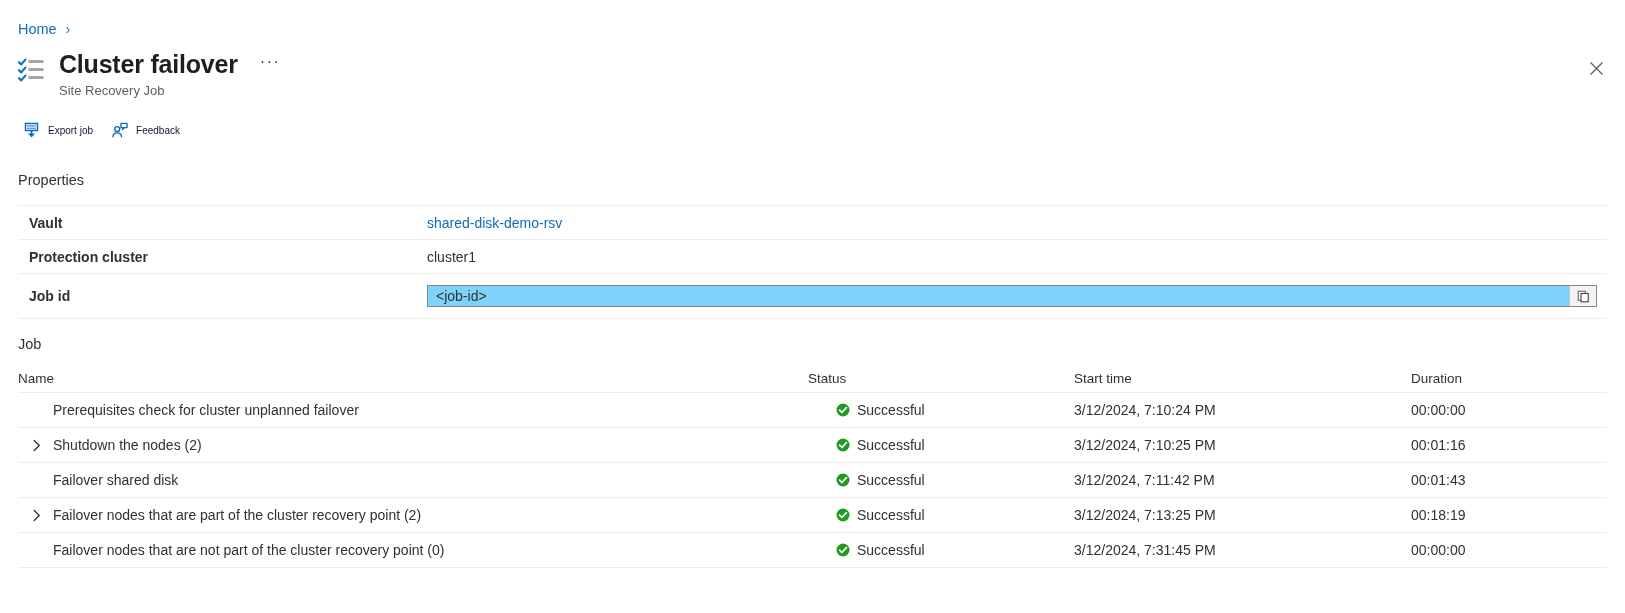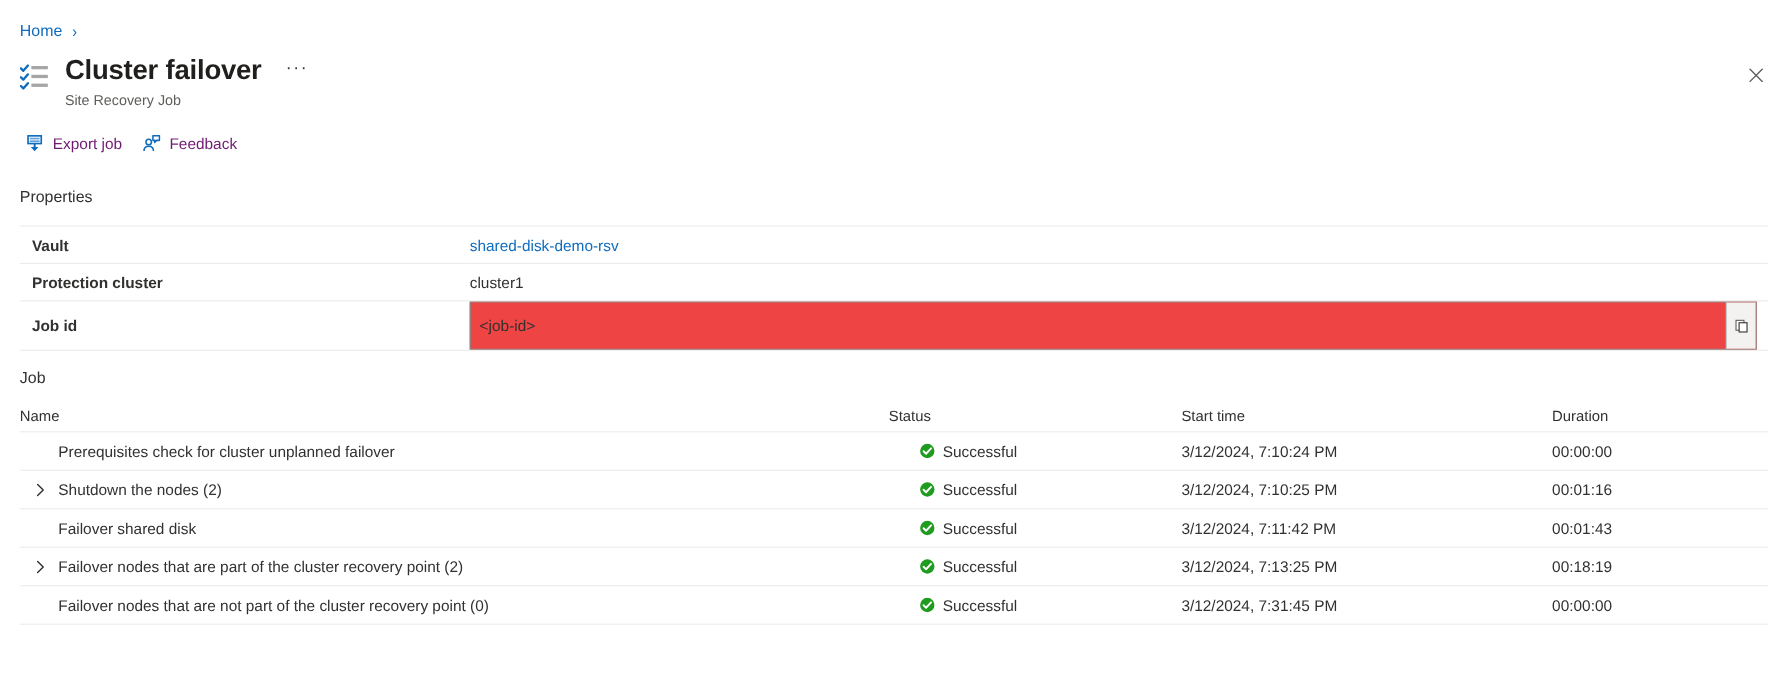--- a/index.html
+++ b/index.html
@@ -101,22 +101,22 @@
     align-items: center;
     height: 28px;
   }
   .cmd-item {
     display: flex;
     align-items: center;
     height: 28px;
     padding: 0 9px 0 5px;
     margin-right: 4px;
     cursor: pointer;
-    color: #701a75;
-    font-size: 14px;
+    color: #0f172a;
+    font-size: 10px;
     white-space: nowrap;
   }
   .cmd-icon {
     width: 17px;
     height: 17px;
     margin-right: 8px;
     flex: 0 0 auto;
     display: block;
   }
 
@@ -158,23 +158,23 @@
     color: #0f6cbd;
     cursor: pointer;
     text-decoration: none;
   }
 
   .jobid-row td { height: 44px; }
   .jobid-field {
     display: flex;
     align-items: stretch;
     width: 1170px;
-    height: 44px;
+    height: 22px;
     border: 1px solid #8a8886;
-    background: #ef4444;
+    background: #7dd3fc;
     box-sizing: border-box;
   }
   .jobid-input {
     flex: 1 1 auto;
     border: 0;
     outline: none;
     font-family: "Liberation Sans", sans-serif;
     font-size: 14px;
     color: #323130;
     padding: 0 8px;

